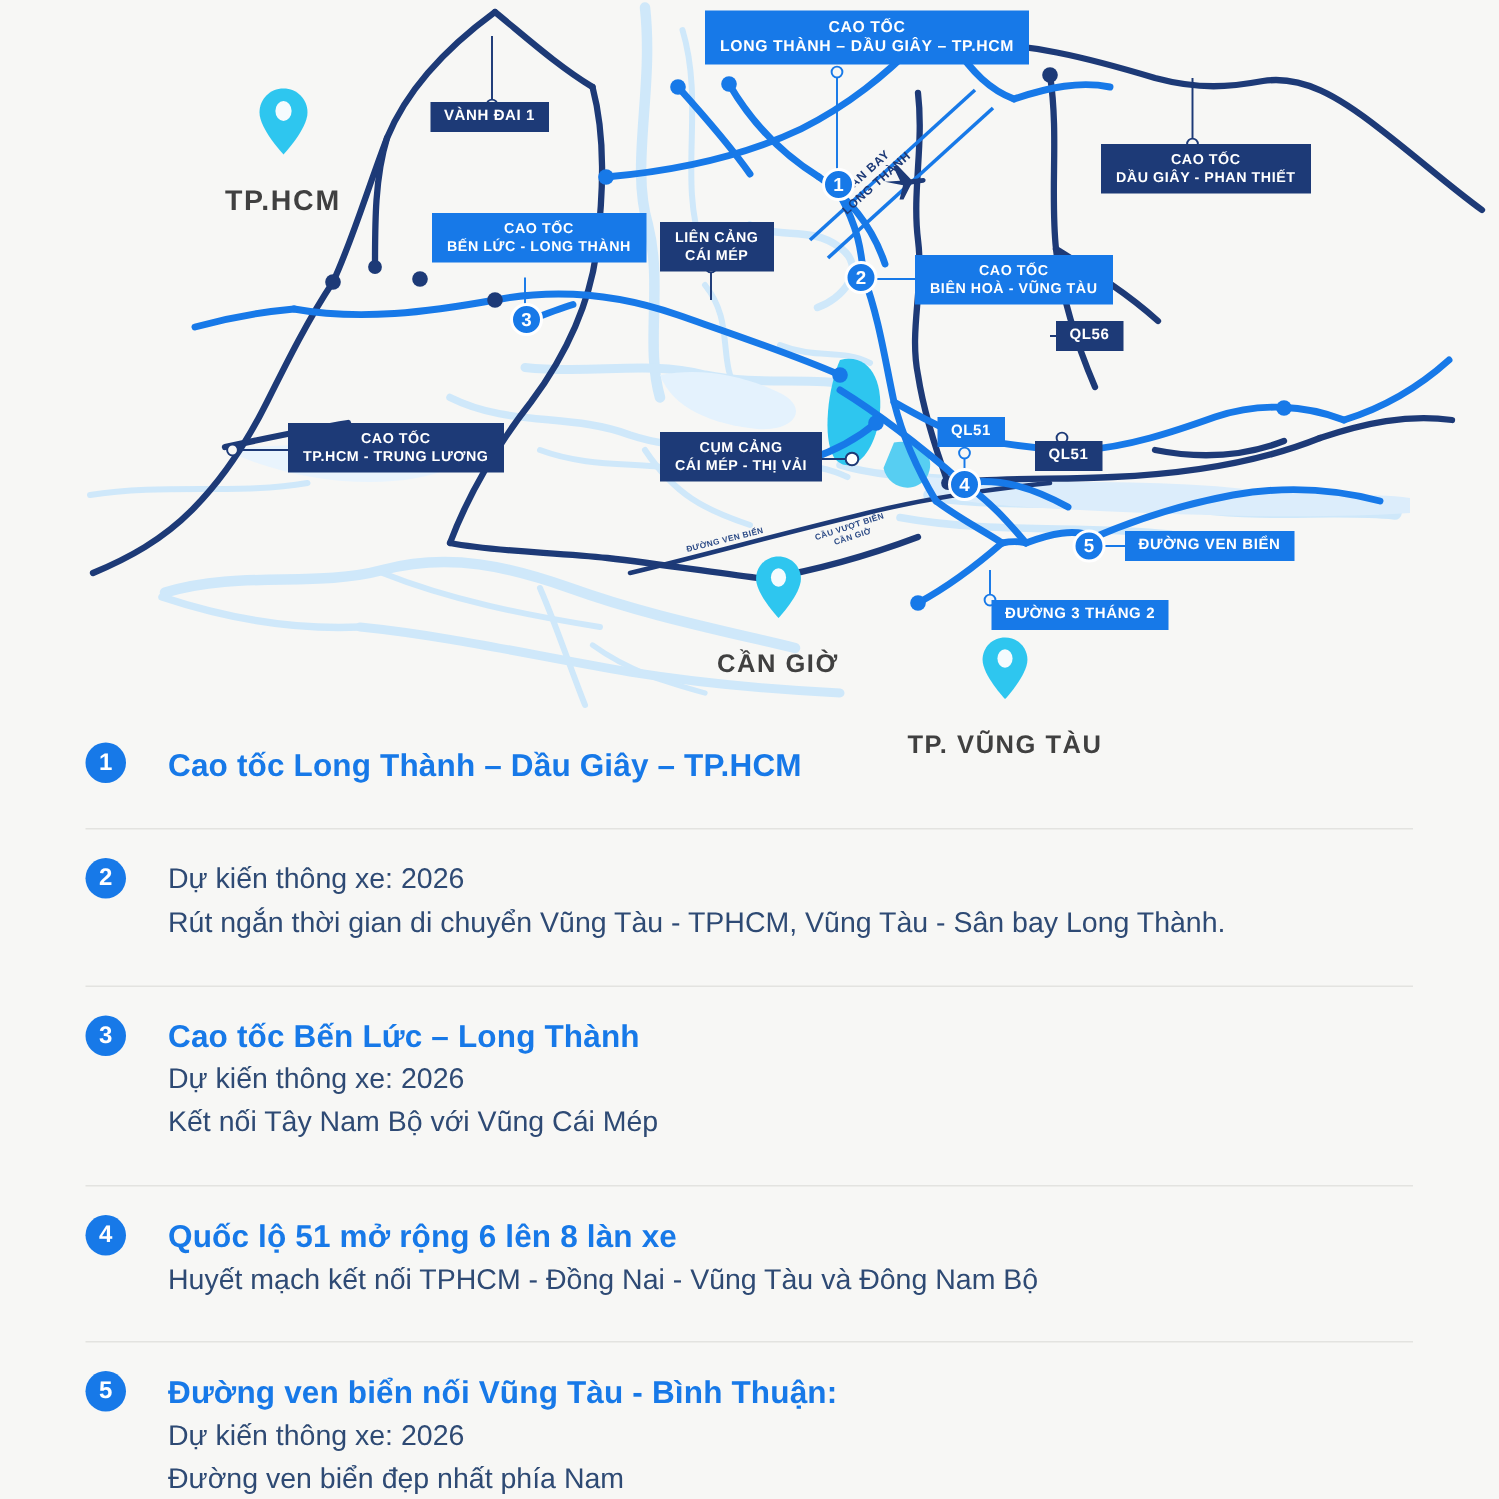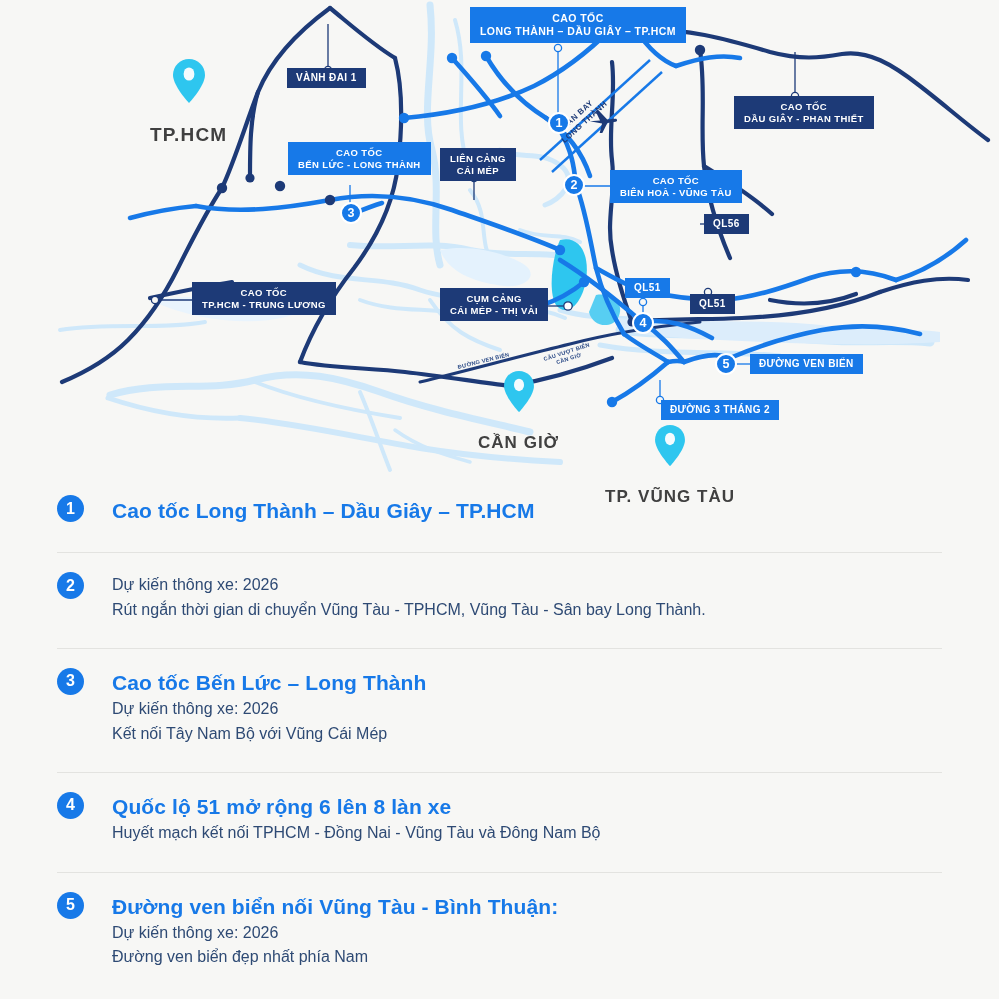--- a/index.html
+++ b/index.html
@@ -113,21 +113,21 @@
   }
   .ltitle {
     color: #1779e8;
     font-size: 21px;
     font-weight: 700;
     line-height: 1.35;
     letter-spacing: 0.005em;
   }
   .lline {
     color: #2e4a74;
-    font-size: 16px;
+    font-size: 19px;
     line-height: 1.52;
   }
 </style>
 </head>
 <body>
 
 <div id="map-area">
 
   <svg id="map-svg" width="999" height="490" viewBox="0 0 999 490">
 

